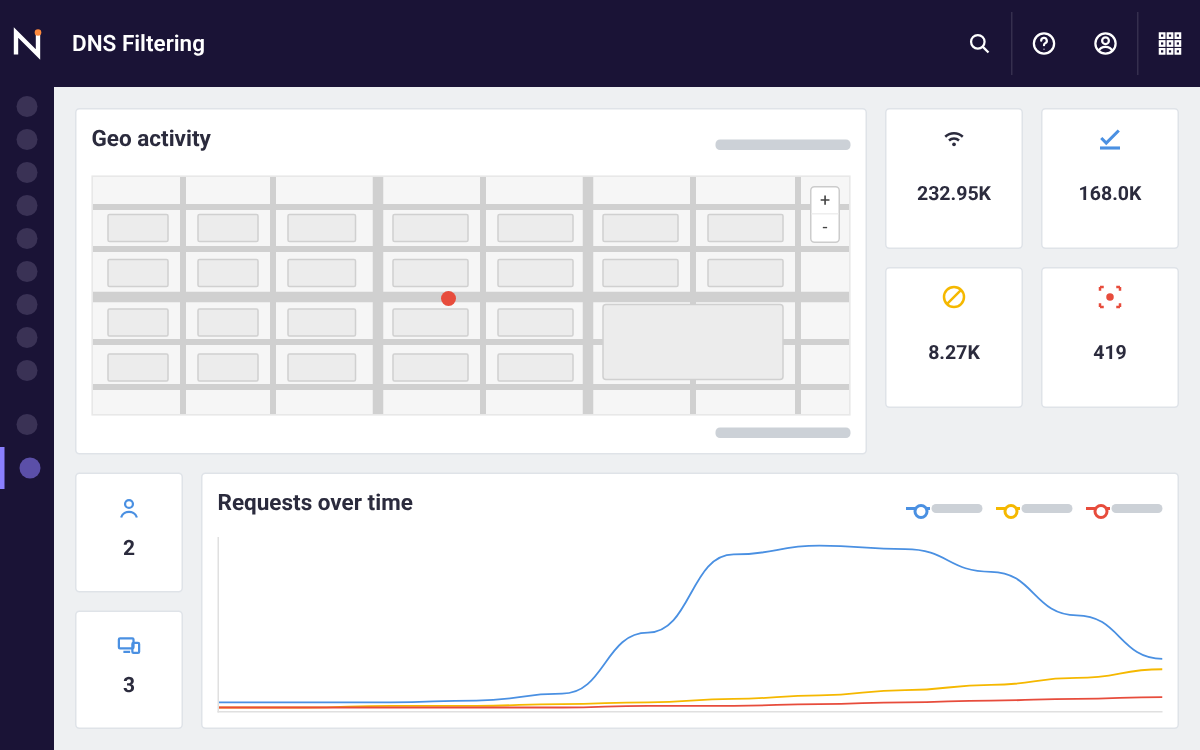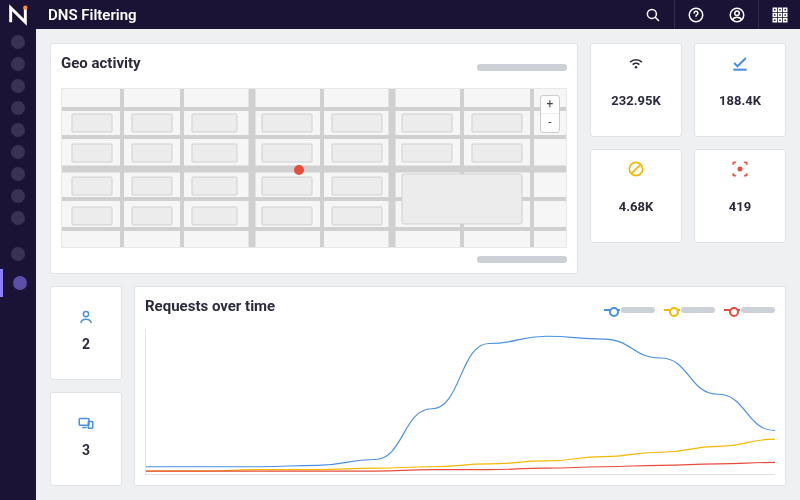--- a/index.html
+++ b/index.html
@@ -1,20 +1,20 @@
 <!DOCTYPE html>
 <html><head>
 <meta charset="utf-8">
 <style>
   * { box-sizing: border-box; margin: 0; padding: 0; }
   html, body { width: 800px; height: 500px; font-family: -apple-system, BlinkMacSystemFont, "Segoe UI", Roboto, Arial, sans-serif; background:#eef0f2; overflow:hidden; }
   .app { display:flex; width:100%; height:100%; flex-direction:column; }
 
   
-  .topbar { height:29px; background:#1a1336; display:flex; align-items:center; color:#fff; }
+  .topbar { height:58px; background:#1a1336; display:flex; align-items:center; color:#fff; }
   .logo { width:36px; height:42px; display:flex; align-items:center; justify-content:center; background:#1a1336; }
   .logo svg { width:22px; height:22px; }
   .title { font-size:15px; font-weight:600; margin-left:12px; flex:0 0 auto; }
   .top-spacer { flex:1; }
   .top-icon { width:42px; height:42px; display:flex; align-items:center; justify-content:center; border-left:1px solid rgba(255,255,255,0.12); cursor:pointer; }
   .top-icon.first { border-left:none; }
   .top-icon svg { width:18px; height:18px; stroke:#fff; fill:none; stroke-width:2; }
 
   .body { flex:1; display:flex; min-height:0; }
 
@@ -211,31 +211,31 @@
             <div class="value">232.95K</div>
             <div class="underline"></div>
           </div>
           <div class="card stat">
             <div class="ico">
               <svg viewBox="0 0 24 24" width="20" height="20" fill="none" stroke="#4a90e2" stroke-width="2.5">
                   <path d="M5 12l4 4 10-10"></path>
                   <line x1="4" y1="20" x2="20" y2="20"></line>
                 </svg>
             </div>
-            <div class="value">188.4K</div>
+            <div class="value">168.0K</div>
             <div class="underline"></div>
           </div>
           <div class="card stat">
             <div class="ico">
               <svg viewBox="0 0 24 24" width="20" height="20" fill="none" stroke="#f5b800" stroke-width="2">
                   <circle cx="12" cy="12" r="8"></circle>
                   <line x1="6.5" y1="17.5" x2="17.5" y2="6.5"></line>
                 </svg>
             </div>
-            <div class="value">4.68K</div>
+            <div class="value">8.27K</div>
             <div class="underline"></div>
           </div>
           <div class="card stat">
             <div class="ico">
               <svg viewBox="0 0 24 24" width="20" height="20" fill="none" stroke="#e74c3c" stroke-width="2">
                   <circle cx="12" cy="12" r="3" fill="#e74c3c" stroke="none"></circle>
                   <path d="M4 4h3M4 4v3"></path>
                   <path d="M20 4h-3M20 4v3"></path>
                   <path d="M4 20h3M4 20v-3"></path>
                   <path d="M20 20h-3M20 20v-3"></path>

